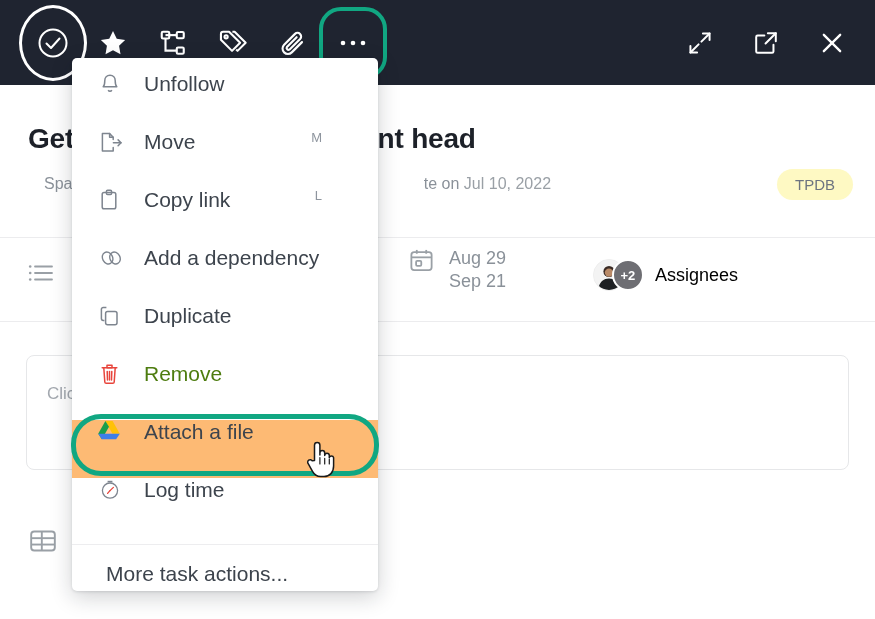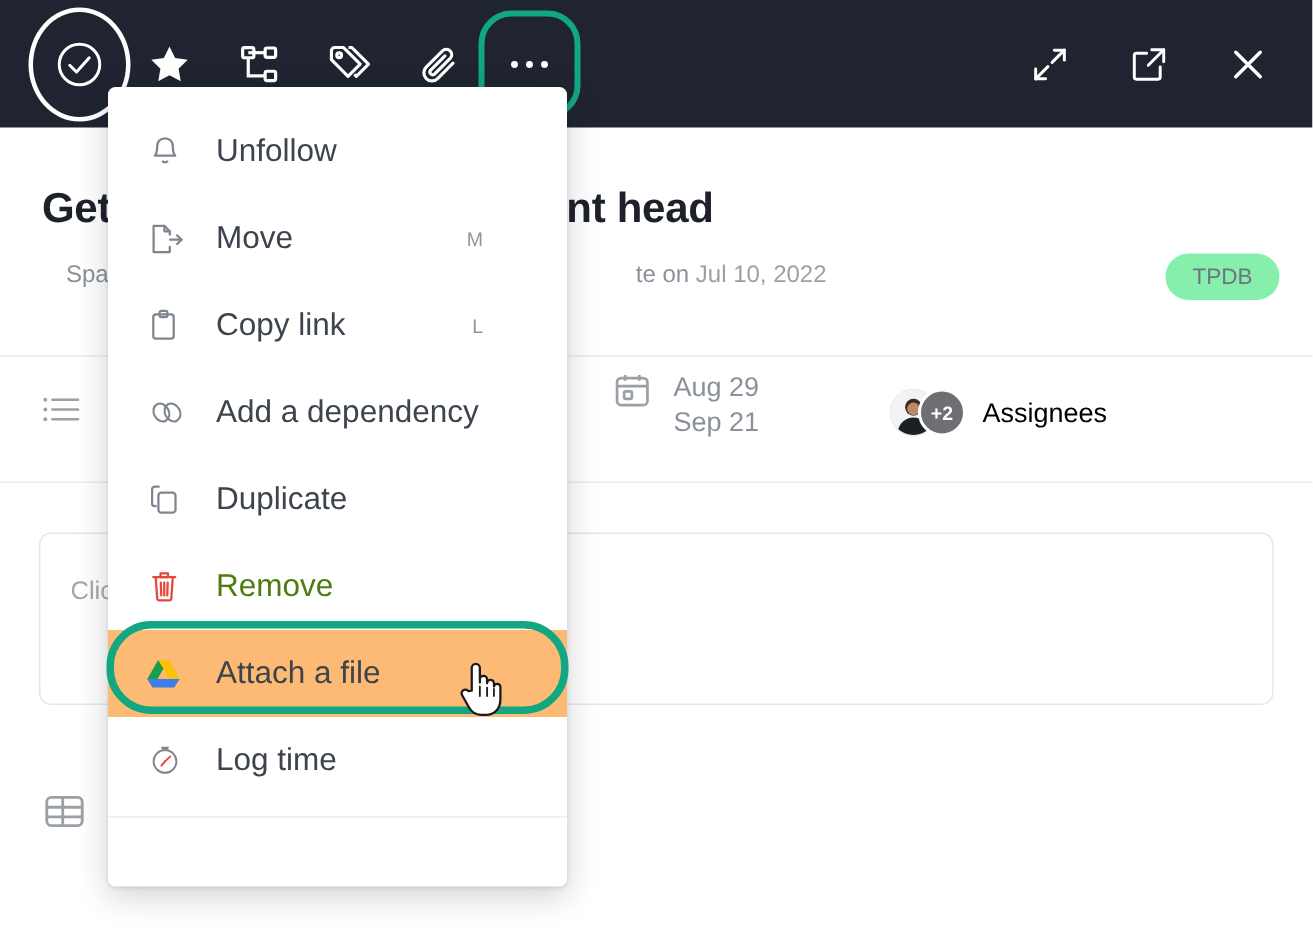--- a/index.html
+++ b/index.html
@@ -49,21 +49,21 @@
   .subrow{
     position:absolute;left:28px;top:88px;right:22px;height:30px;margin-left:16px;
   }
   .sub-text{
     position:absolute;left:0;top:2px;
     font-size:16px;color:#8a9199;white-space:nowrap;
   }
   .sub-text .muted{color:#9aa0a6;}
   .space-badge{
     position:absolute;right:0;top:-4px;
-    background:#86efac;color:#6d7480;border-radius:16px;
+    background:#fef9c3;color:#6d7480;border-radius:16px;
     padding:7px 18px;font-size:15px;
   }
 
   .divider{position:absolute;left:0;right:0;height:1px;background:#ececee;}
 
   
   .metarow{
     position:absolute;left:0;top:152px;width:760px;height:84px;
   }
   .meta-item{position:absolute;display:flex;align-items:center;color:#9aa0a6;}
@@ -99,21 +99,21 @@
 
   
   .menu{
     position:absolute;left:72px;top:58px;width:306px;height:533px;
     background:#ffffff;border-radius:5px;
     box-shadow:0 6px 22px rgba(20,24,33,.20), 0 1px 3px rgba(20,24,33,.12);
     box-sizing:border-box;padding-top:14px;
     z-index:40;
   }
   .menu-item{
-    position:relative;height:58px;display:flex;align-items:center;
+    position:relative;height:58px;display:flex;align-items:flex-start;
     padding:0 22px 0 26px;box-sizing:border-box;cursor:default;
   }
   .mi-icon{
     width:32px;min-width:32px;display:flex;align-items:center;justify-content:flex-start;
     color:#7e858f;
   }
   .mi-label{
     margin-left:14px;font-size:21px;color:#3d444d;white-space:nowrap;
   }
   .mi-shortcut{
@@ -399,20 +399,21 @@
         <path d="M12 12.6 L15.4 9.4" stroke="#e8453c" stroke-width="1.3" stroke-linecap="round"></path>
         <path d="M12 12.6 L9.6 15.4" stroke="#e8453c" stroke-width="1.3" stroke-linecap="round"></path>
       </svg>
     </span>
     <span class="mi-label">Log time</span>
     <span class="mi-shortcut"></span>
   </div>
 
   <div class="menu-sep"></div>
 
+  <div class="menu-more">More task actions...</div>
 </div>
 
 <div class="cursor-hand">
   <svg width="34" height="42" viewBox="0 0 34 42">
     <path d="M11.5 22.5 V7.2 a2.7 2.7 0 0 1 5.4 0 V17 v-2.1 a2.4 2.4 0 0 1 4.8 0 v2.6 a2.3 2.3 0 0 1 4.6 0 v2.2 a2.2 2.2 0 0 1 4.3 0 v8.4 c0 6.2-3.8 10.4-9.6 10.4 h-3.4 c-4 0-6.2-1.8-8.1-5.2 l-4.3-7.6 a2.5 2.5 0 0 1 4-3 z" fill="#ffffff" stroke="#1a1a1a" stroke-width="1.5" stroke-linejoin="round"></path>
     <path d="M16.9 19.6 v6.4 M21.7 20.4 v5.6 M26.3 21.2 v4.8" stroke="#1a1a1a" stroke-width="1.2" stroke-linecap="round" fill="none"></path>
   </svg>
 </div>
 
 </body></html>

